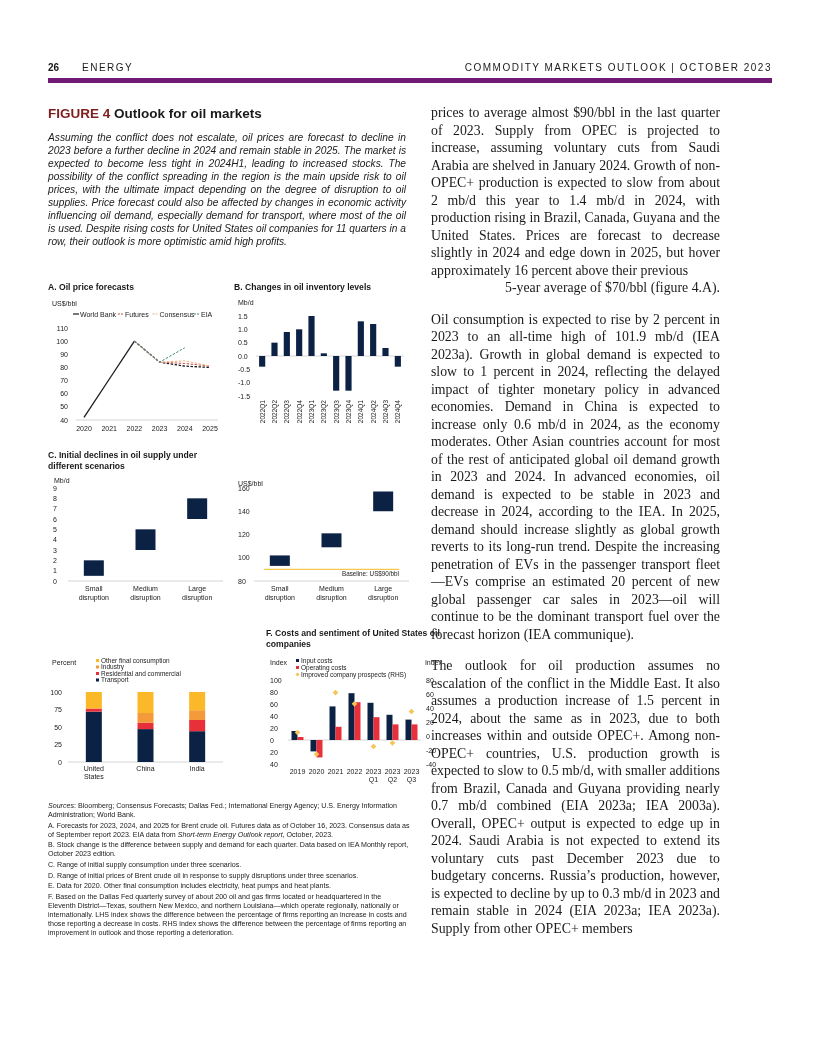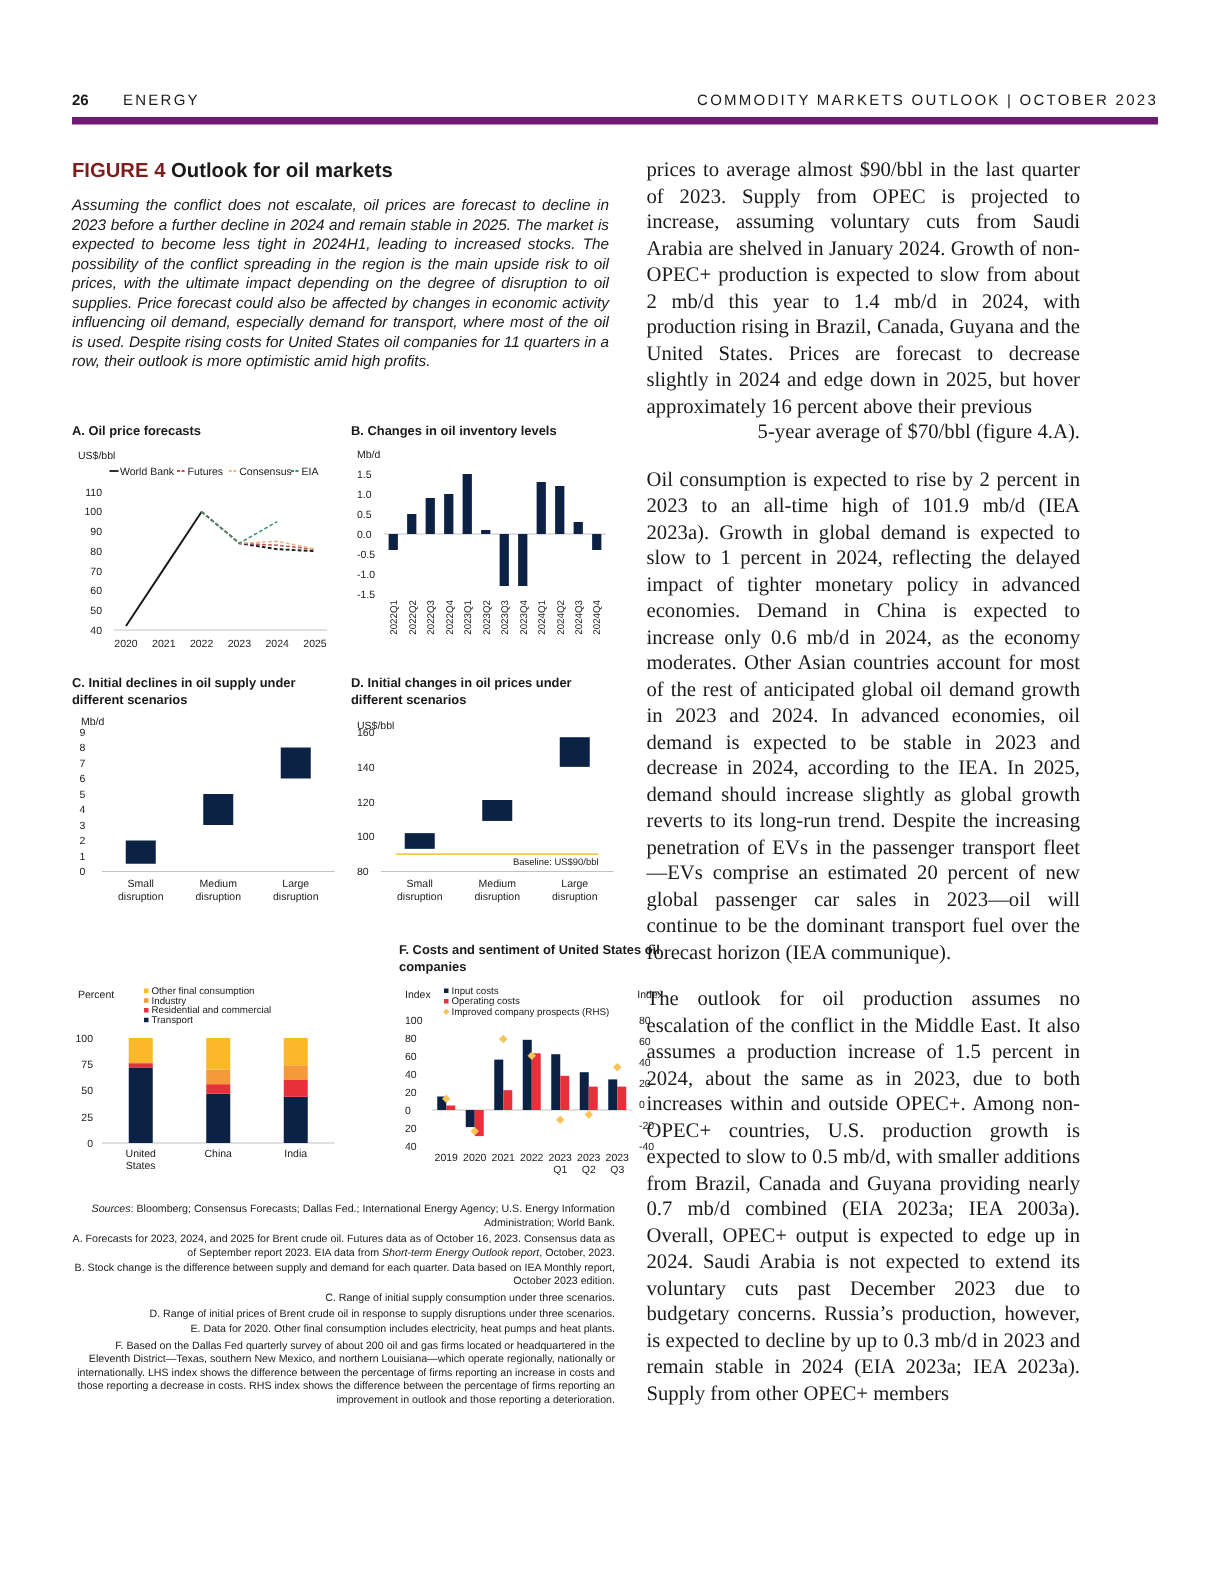--- a/index.html
+++ b/index.html
@@ -9,21 +9,21 @@
   .header .sec { position:absolute; left:34px; top:0; }
   .header .pub { position:absolute; right:0; top:0;text-align:center; }
   .leftcol { position:absolute; left:48px; top:106px; width:358px; }
   .fig-title { font-size:13.5px; font-weight:bold; margin:0 0 10px 0; }
   .fig-title .lbl { color:#7f1d1d; }
   .fig-desc { font-size:10.2px; font-style:italic; line-height:13px; text-align:justify; margin:0; }
   .panel { position:absolute; width:180px; }
   .panel-title { font-size:8.6px; font-weight:bold; line-height:11px; }
   .panel svg { position:absolute; left:0; }
   .notes { position:absolute; left:48px; top:802px; width:362px; font-size:7.1px; line-height:9.1px; }
-  .notes p { margin:0 0 1.5px 0;text-align:right; }
+  .notes p { margin:0 0 1.5px 0; }
   .rightcol { position:absolute; left:431px; top:104px; width:289px; font-family:"Liberation Serif", serif; font-size:13.8px; line-height:17.5px; text-align:justify; }
   .rightcol p { margin:0 0 14px 0; }
   .svgtxt { font-family:"Liberation Sans", sans-serif; font-size:7px; fill:#1a1a1a; }
 </style>
 </head>
 <body>
 
 <div class="header">
   <span class="pnum">26</span>
   <span class="sec">ENERGY</span>
@@ -133,21 +133,20 @@
       <rect x="87.49999999999999" y="51.33333333333333" width="20" height="20.66666666666667" fill="#0c2244"></rect>
       <text x="97.49999999999999" y="113" class="svgtxt" text-anchor="middle">Medium</text>
       <text x="97.49999999999999" y="122" class="svgtxt" text-anchor="middle">disruption</text>
       <rect x="139.16666666666666" y="20.333333333333343" width="20" height="20.666666666666657" fill="#0c2244"></rect>
       <text x="149.16666666666666" y="113" class="svgtxt" text-anchor="middle">Large</text>
       <text x="149.16666666666666" y="122" class="svgtxt" text-anchor="middle">disruption</text>
     </svg>
 </div>
 
 <div class="panel" style="left:234px; top:450px; height:160px;">
-  <div class="panel-title">D. Initial changes in oil prices under different scenarios</div>
   <svg id="svgD" width="180" height="135" style="top:28px;">
       <text x="4" y="8" class="svgtxt">US$/bbl</text>
       <text x="4" y="105.5" class="svgtxt">80</text>
       <text x="4" y="82.25" class="svgtxt">100</text>
       <text x="4" y="59" class="svgtxt">120</text>
       <text x="4" y="35.75" class="svgtxt">140</text>
       <text x="4" y="12.5" class="svgtxt">160</text>
       <line x1="20" y1="103" x2="175" y2="103" stroke="#bbb" stroke-width="0.6"></line>
       <line x1="30" y1="91.375" x2="165" y2="91.375" stroke="#f2c94c" stroke-width="1.2"></line>
       <text x="165" y="98.375" class="svgtxt" text-anchor="end" style="font-size:6.3px">Baseline: US$90/bbl</text>

